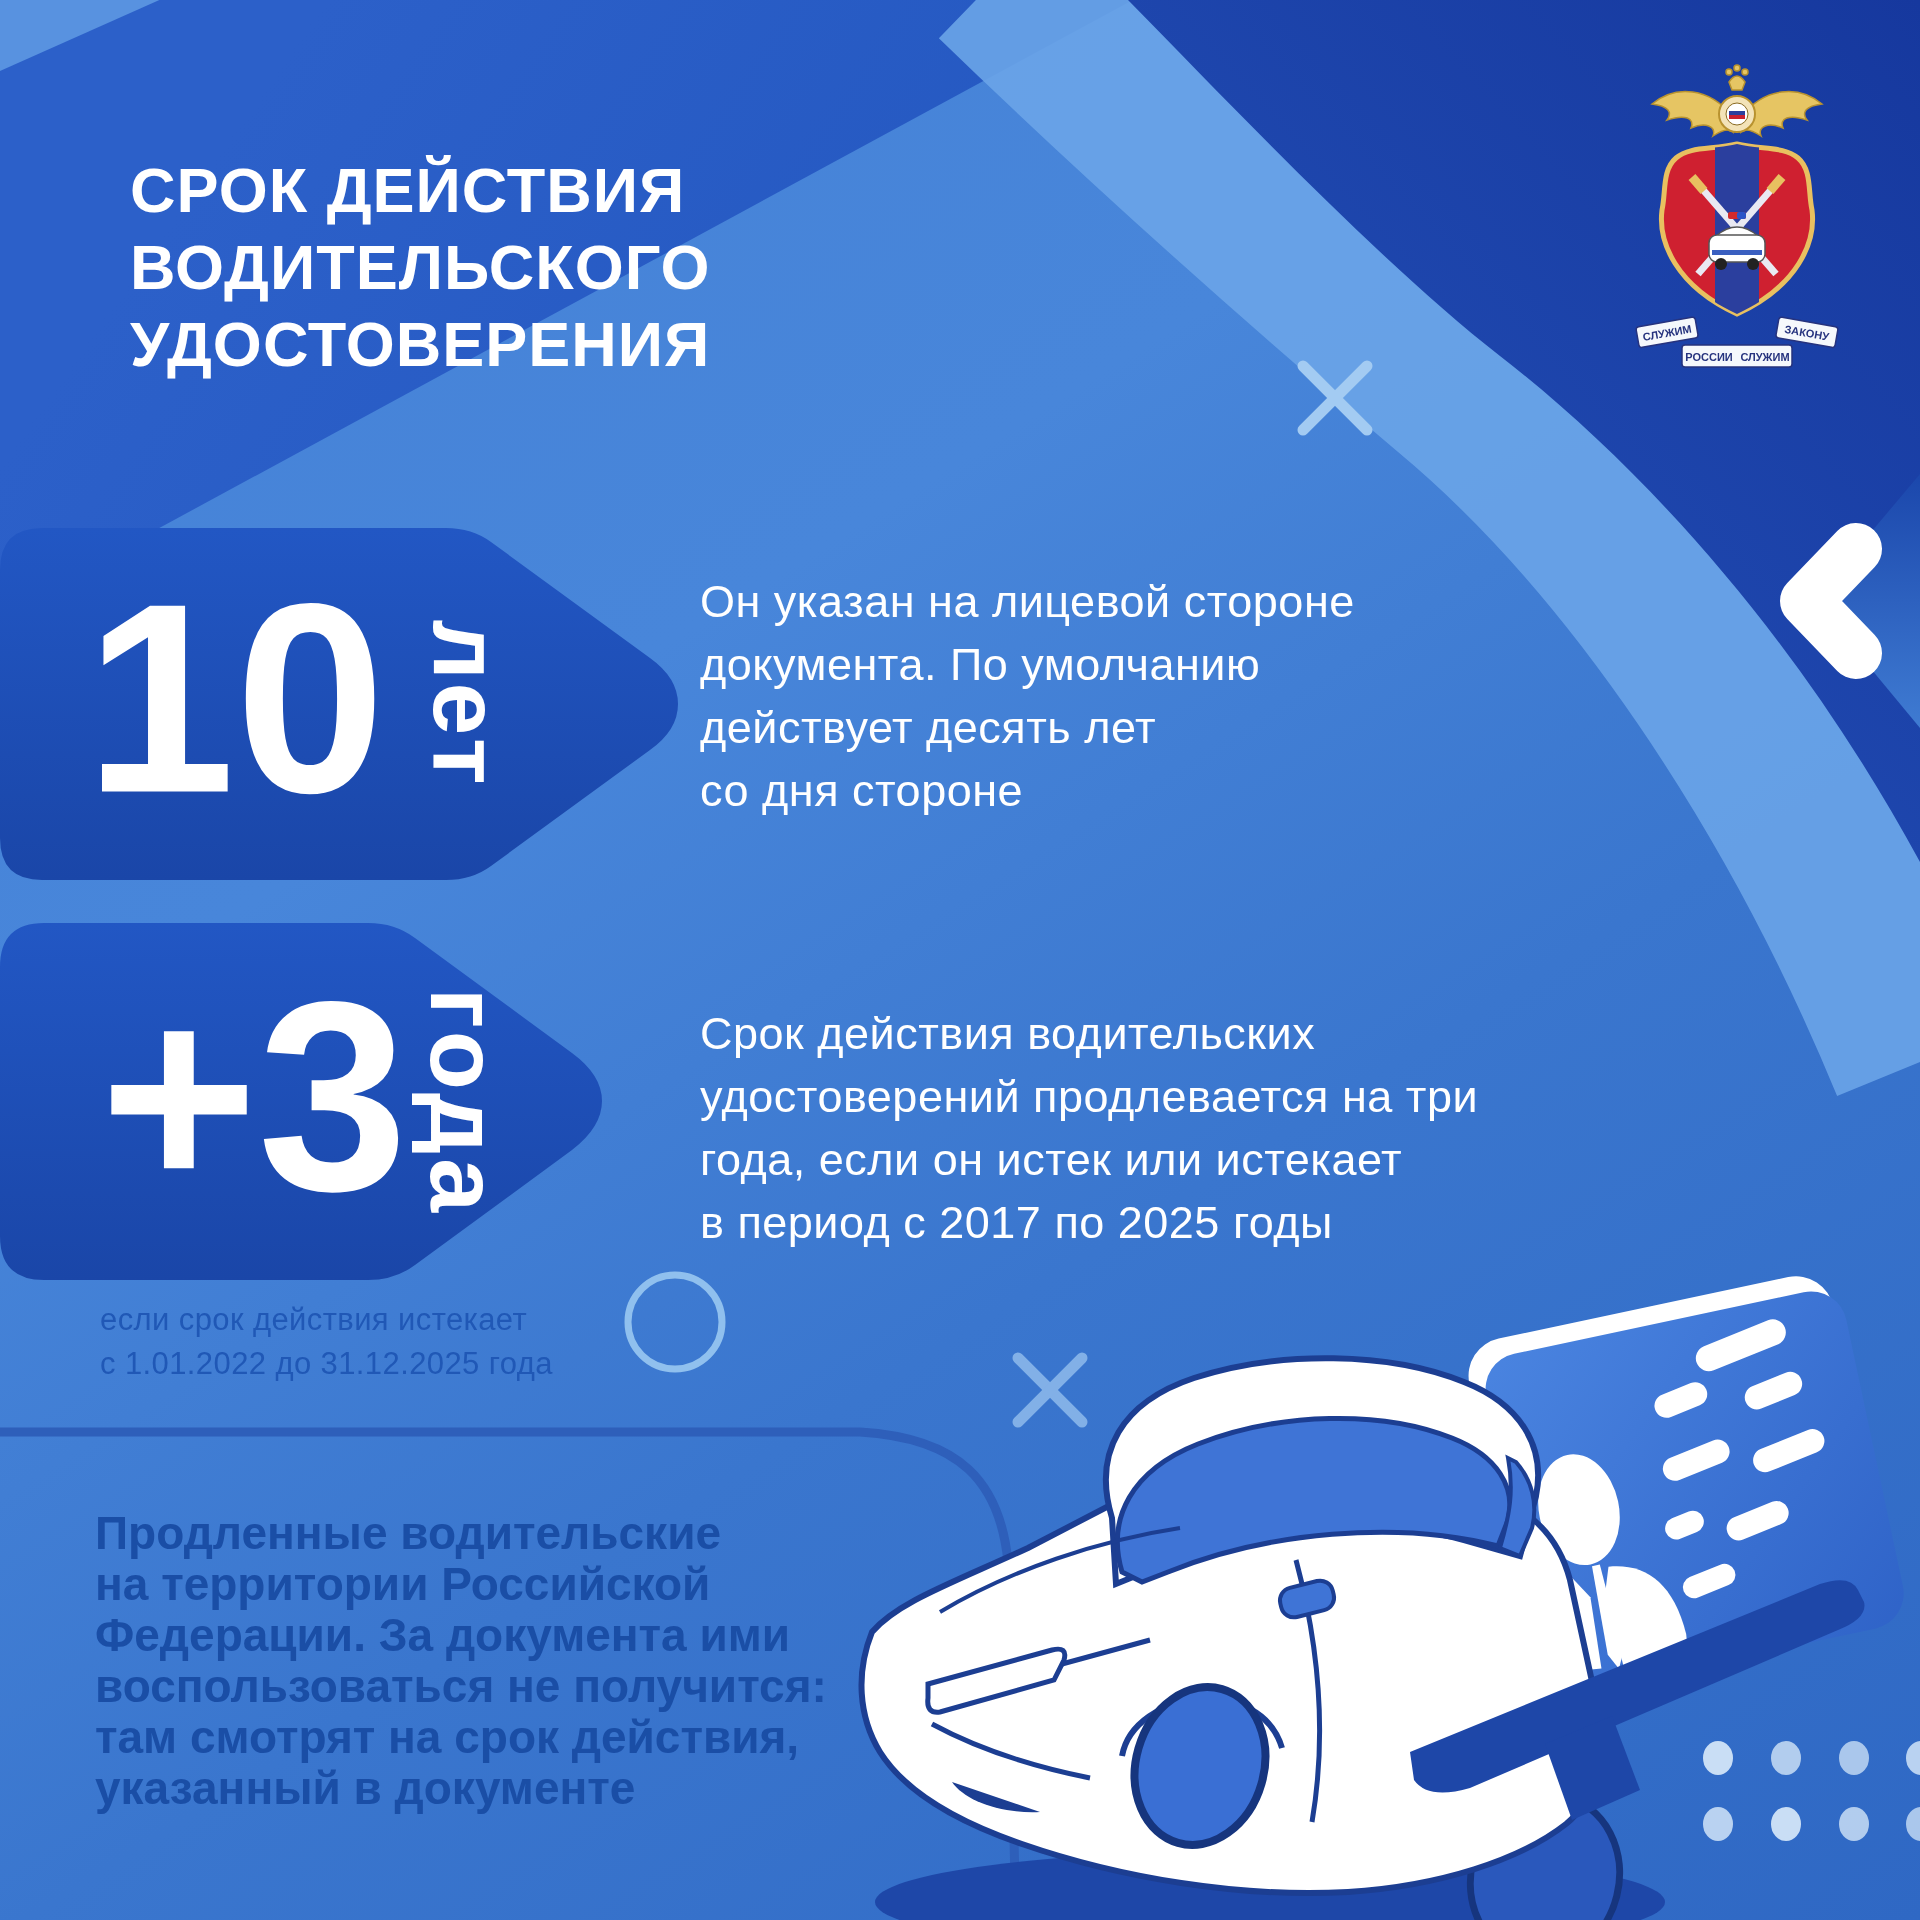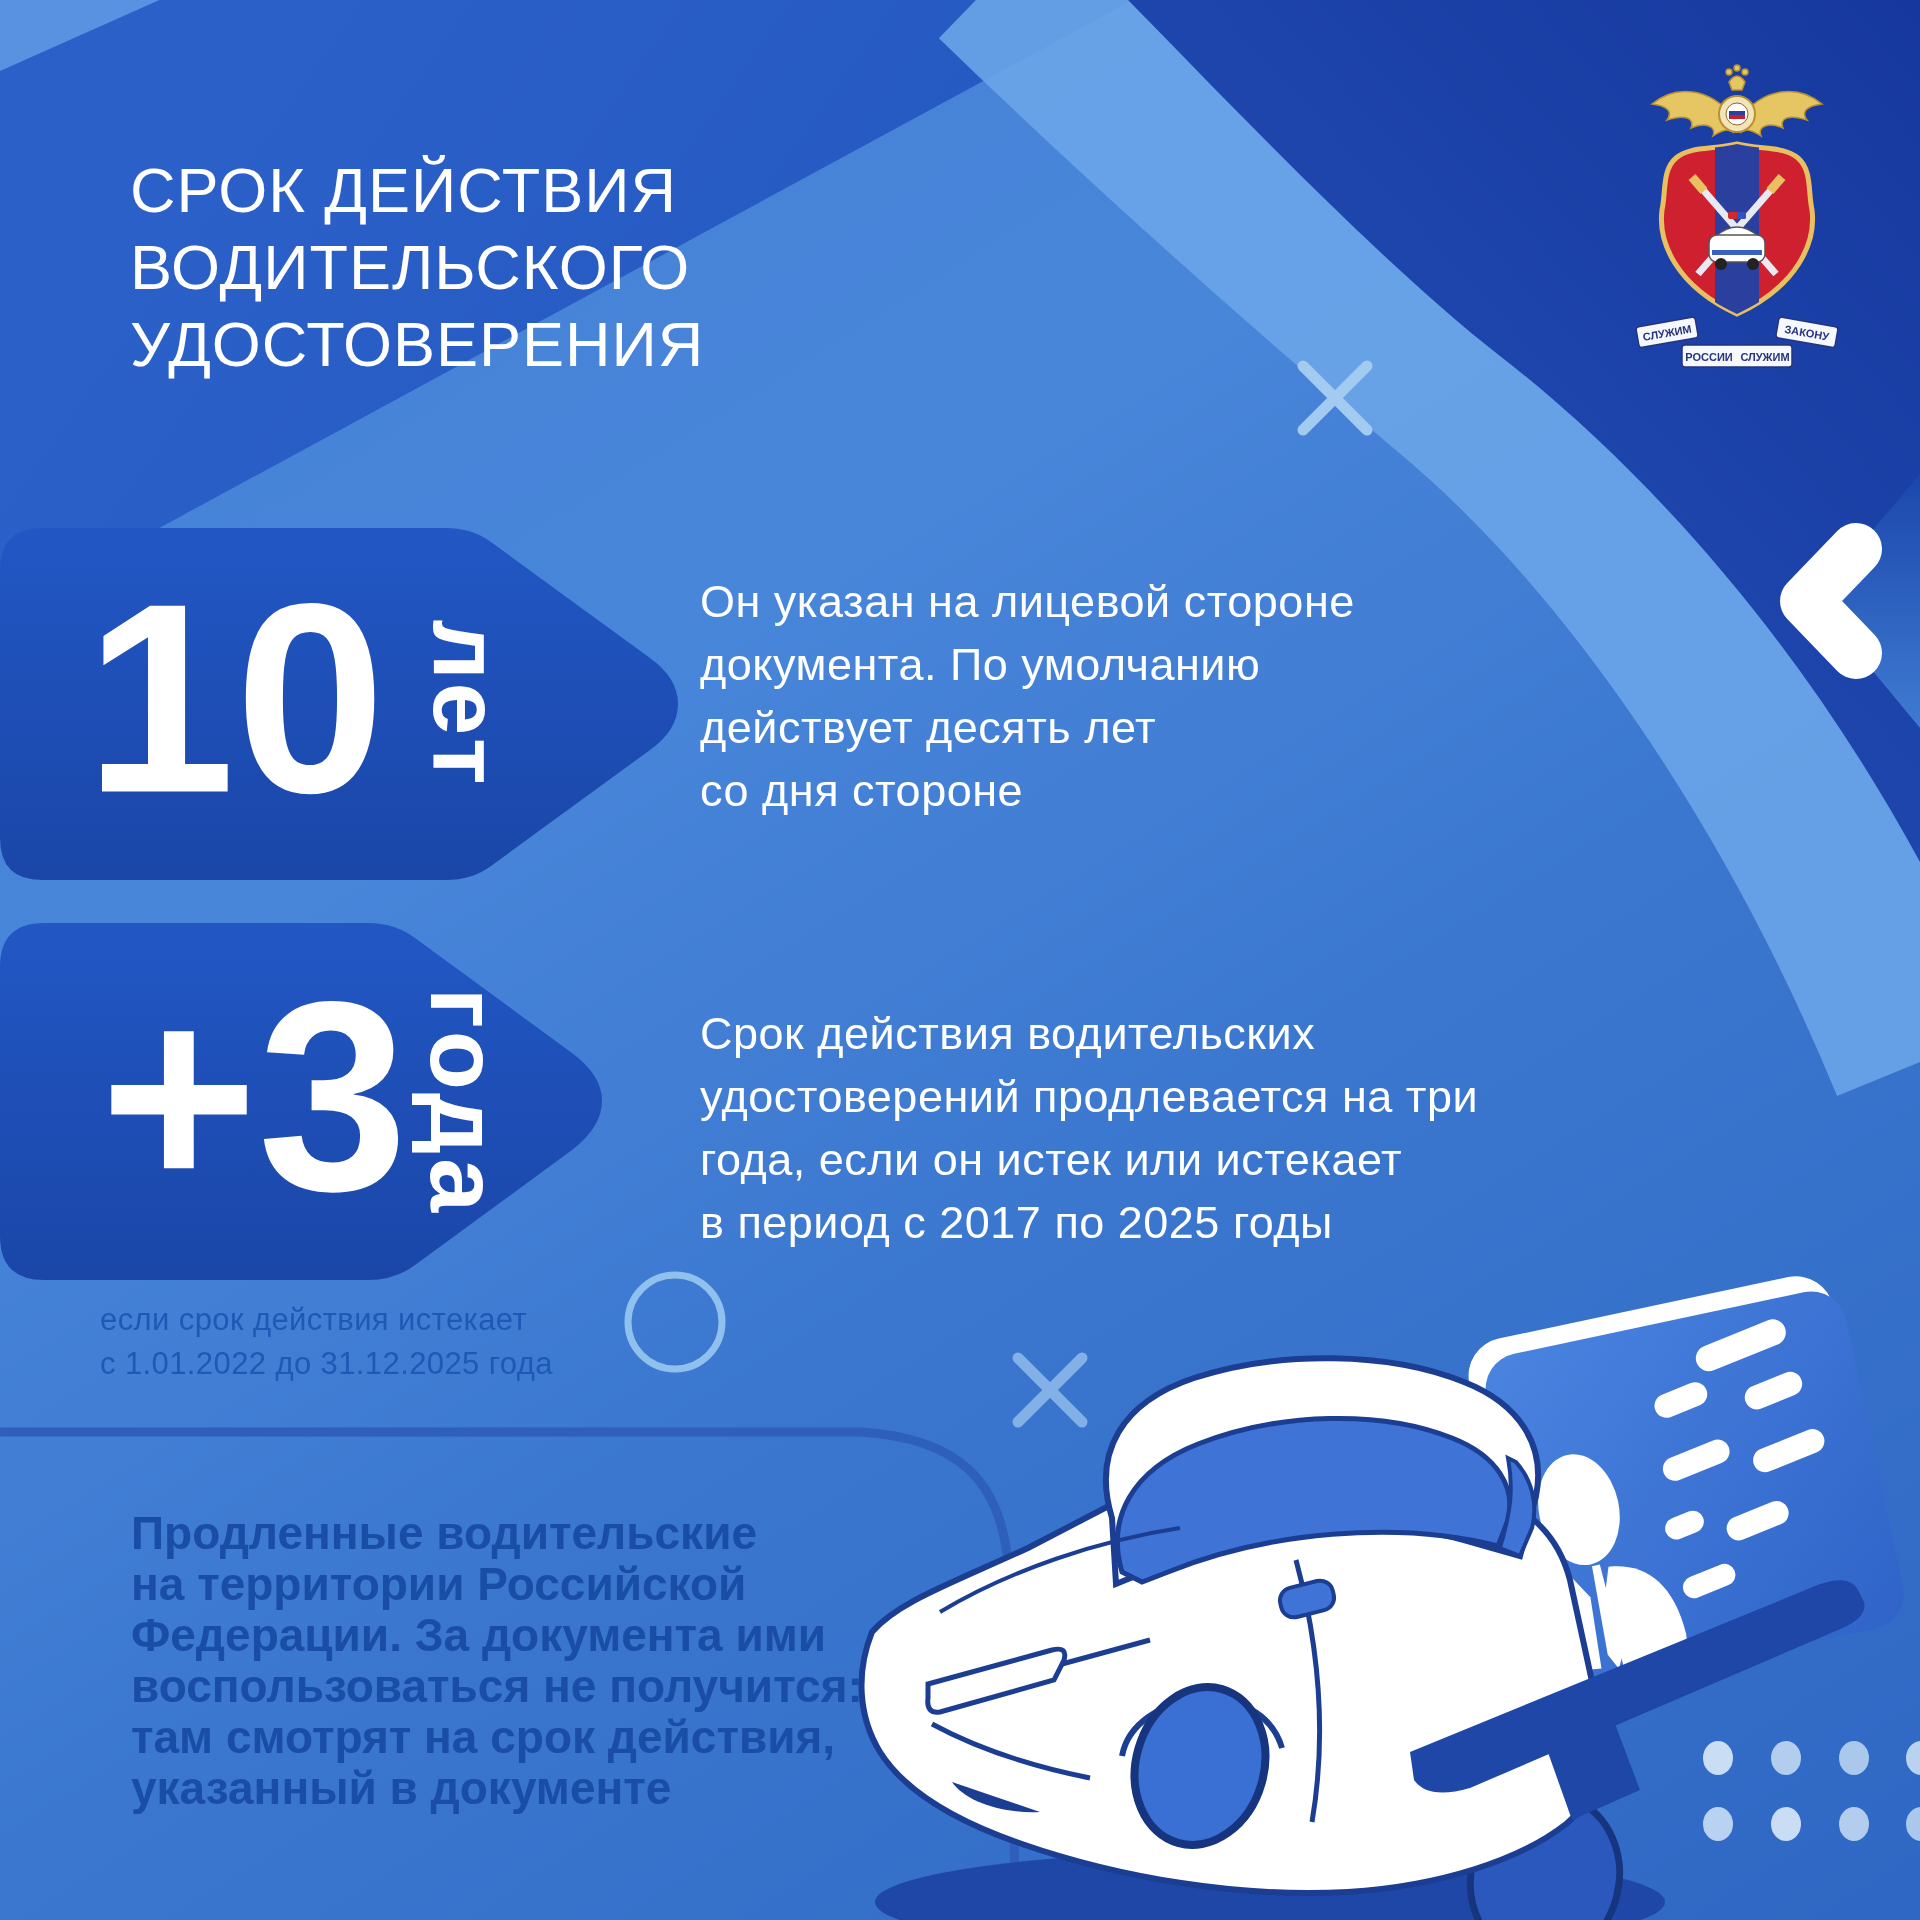--- a/index.html
+++ b/index.html
@@ -9,41 +9,41 @@
   .abs{position:absolute;}
   
   .royal-band{left:0;top:0;width:1920px;height:1920px;
     background:linear-gradient(125deg,#2c60c9 10%,#2053bc 55%);
     clip-path:polygon(0 0,59% 0,0 32%);}
   .corner-sliver{left:0;top:0;width:1920px;height:1920px;background:#5892e0;
     clip-path:polygon(0 0,8.3% 0,0 3.7%);}
   svg{display:block;}
   .layer{left:0;top:0;}
   
-  .title{left:130px;top:152px;color:#fff;font-size:63px;font-weight:400;
+  .title{left:130px;top:152px;color:#fff;font-size:63px;font-weight:700;
     line-height:77px;letter-spacing:1px;z-index:5;}
   
   .badge{z-index:4;text-align:right;}
   .badge .num{position:absolute;color:#fff;font-weight:800;font-size:270px;line-height:1;}
   .badge .unit{position:absolute;color:#fff;font-weight:800;
     writing-mode:vertical-rl;letter-spacing:4px;}
   .b10{left:0;top:528px;width:680px;height:352px;}
   .b10 .num{left:85px;top:50%;transform:translateY(-52%);}
   .b10 .unit{left:412px;top:50%;transform:translateY(-50%);font-size:95px;}
   .b3{left:0;top:923px;width:604px;height:357px;}
   .b3 .num{left:100px;top:50%;transform:translateY(-52%);}
   .b3 .unit{left:408px;top:50%;transform:translateY(-50%);font-size:97px;}
   
   .para{color:#fff;font-size:45px;line-height:63px;letter-spacing:.5px;z-index:5;}
   .p10{left:700px;top:570px;}
   .p3{left:700px;top:1002px;}
   .note{left:100px;top:1298px;color:#2058b6;font-size:31px;font-weight:400;
     line-height:44px;letter-spacing:.4px;z-index:5;}
   .footer-text{left:95px;top:1508px;color:#1a4ea6;font-size:46px;font-weight:700;
-    line-height:51px;z-index:5;margin-left:36px;}
+    line-height:51px;z-index:5;}
 </style>
 </head>
 <body>
 
 <div id="poster">
 
   <div class="abs royal-band"></div>
   <div class="abs corner-sliver"></div>
 
   <svg class="abs layer" width="1920" height="1920" viewBox="0 0 1920 1920">

